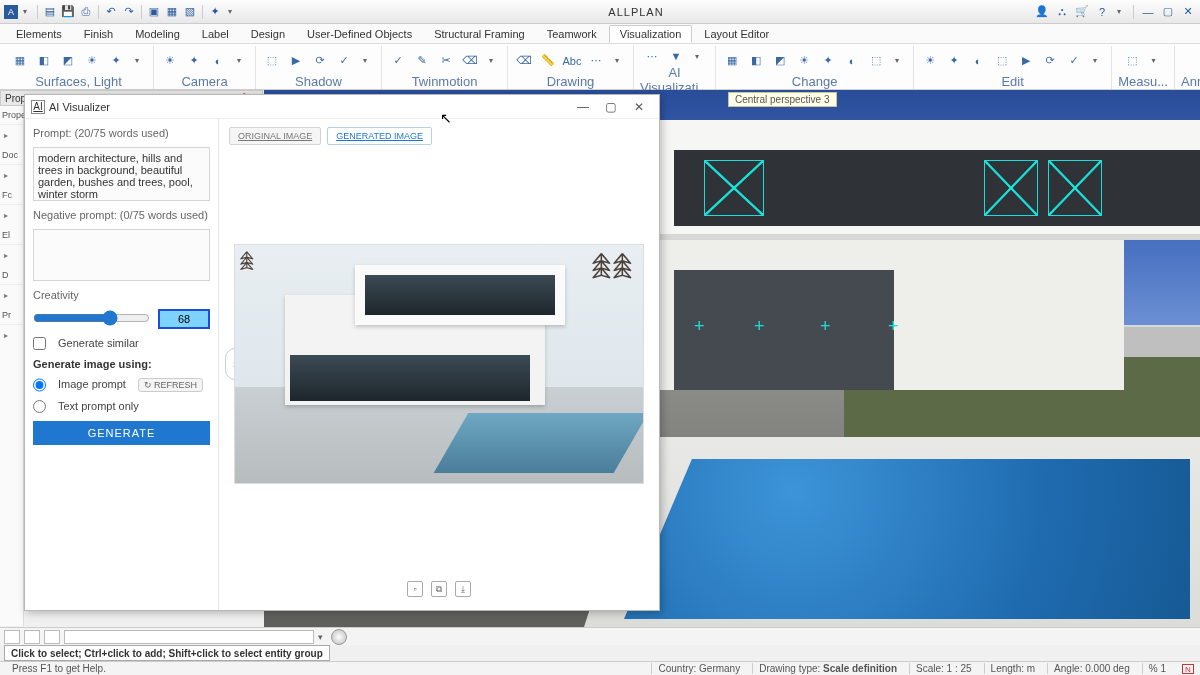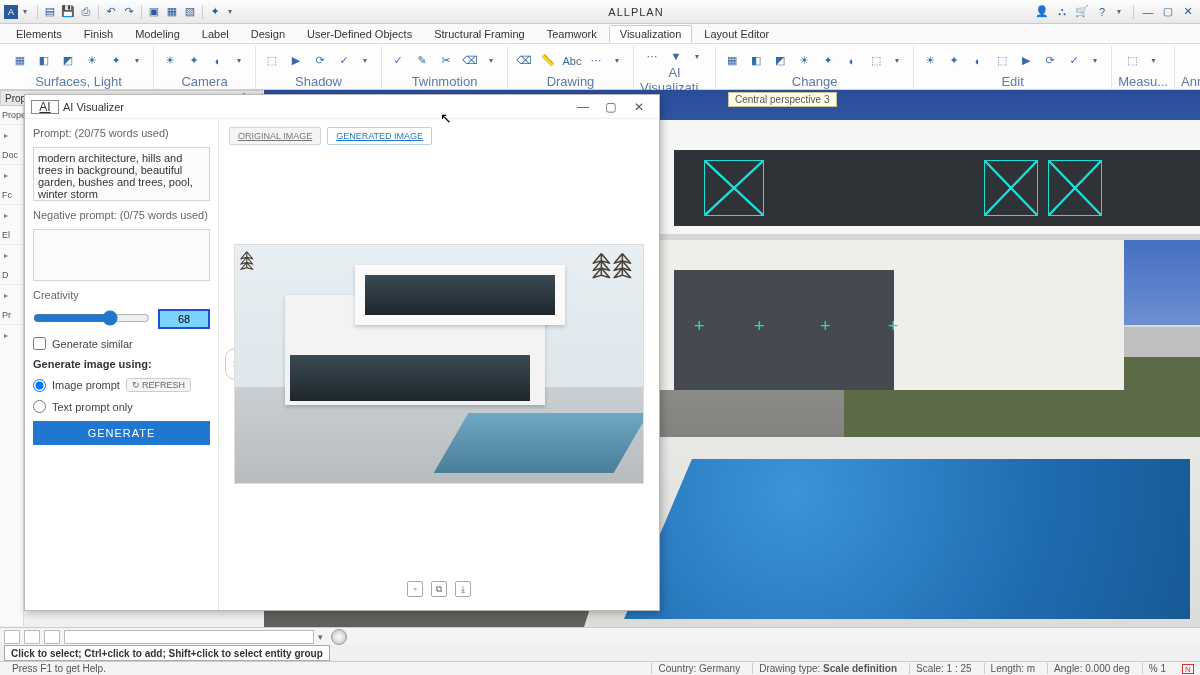--- a/index.html
+++ b/index.html
@@ -31,33 +31,33 @@
 .prop-header .pin { margin-left: auto; width: 12px; text-align: center; cursor: pointer; }
 .prop-header .close { width: 14px; text-align: center; cursor: pointer; }
 
 .left-stub { position: absolute; top: 106px; left: 0; width: 24px; height: 520px; background: #fafafa; border-right: 1px solid #ddd; }
 .left-stub .lbl { font-size: 9px; color: #555; padding: 4px 2px; border-bottom: 1px solid #eee; white-space: nowrap; }
 .left-stub .tri { font-size: 8px; color: #777; padding: 6px 4px; }
 
 
 .dialog { position: absolute; top: 94px; left: 24px; width: 636px; height: 517px; background: #fff; border: 1px solid #b8b8b8; box-shadow: 2px 2px 8px rgba(0,0,0,.25); display: flex; flex-direction: column; }
 .dlg-title { height: 24px; display: flex; align-items: center; padding: 0 6px; font-size: 11px; border-bottom: 1px solid #eee; }
-.dlg-title .tlogo { width: 28px; height: 14px; border: 1px solid #888; margin-right: 4px; font-size: 12px; display: flex; align-items: center; justify-content: center; text-decoration: underline; }
+.dlg-title .tlogo { width: 14px; height: 14px; border: 1px solid #888; margin-right: 4px; font-size: 10px; display: flex; align-items: center; justify-content: center; text-decoration: underline; }
 .dlg-title .spacer { flex: 1; }
 .dlg-title .wbtn { width: 28px; text-align: center; font-size: 12px; cursor: pointer; color: #555; }
 .dlg-body { flex: 1; display: flex; }
 .dlg-left { width: 194px; border-right: 1px solid #e6e6e6; padding: 8px 8px; display: flex; flex-direction: column; gap: 8px; font-size: 11px; color: #555; }
 .dlg-left label { font-size: 11px; color: #666; }
 .ta { width: 100%; height: 54px; border: 1px solid #d4d4d4; background: #fbfbfb; font-size: 11px; padding: 4px; color: #333; resize: none; }
 .ta.neg { height: 52px; }
 .slider-row { display: flex; align-items: center; gap: 8px; }
 .slider { flex: 1; }
 input[type=range] { width: 100%; accent-color: #1f77d0; }
 .valbox { width: 52px; height: 20px; border: 2px solid #1d4ed8; background: #7dd3fc; text-align: center; font-size: 11px; }
-.chk, .rad { display: flex; align-items: center; gap: 6px; font-size: 11px; color: #444; }
+.chk, .rad { display: flex; gap: 12px; font-size: 11px; color: #444; }
 .refresh-btn { font-size: 9px; border: 1px solid #ccc; background: #f5f5f5; border-radius: 3px; padding: 1px 5px; color: #666; cursor: pointer; }
 .gen-btn { height: 24px; background: #1f77d0; color: #fff; border: none; font-size: 11px; letter-spacing: 1px; cursor: pointer; }
 .dlg-right { flex: 1; display: flex; flex-direction: column; padding: 8px 10px; }
 .img-tabs { display: flex; gap: 6px; margin-bottom: 6px; }
 .img-tab { font-size: 9px; padding: 3px 8px; border: 1px solid #d4d4d4; background: #f5f5f5; color: #777; border-radius: 2px; cursor: pointer; text-decoration: underline; }
 .img-tab.active { background: #fff; color: #1f77d0; border-color: #b8cfe8; }
 .img-stage { flex: 1; position: relative; display: flex; align-items: center; justify-content: center; }
 .gen-img { width: 410px; height: 240px; border: 1px solid #ddd; position: relative; overflow: hidden; }
 .gen-img .sky { position: absolute; inset:0; background: linear-gradient(#e8eef2,#d9e2e7); }
 .gen-img .ground { position: absolute; left:0; right:0; bottom:0; height: 40%; background: linear-gradient(#c9cfd2,#b7bdbf); }

